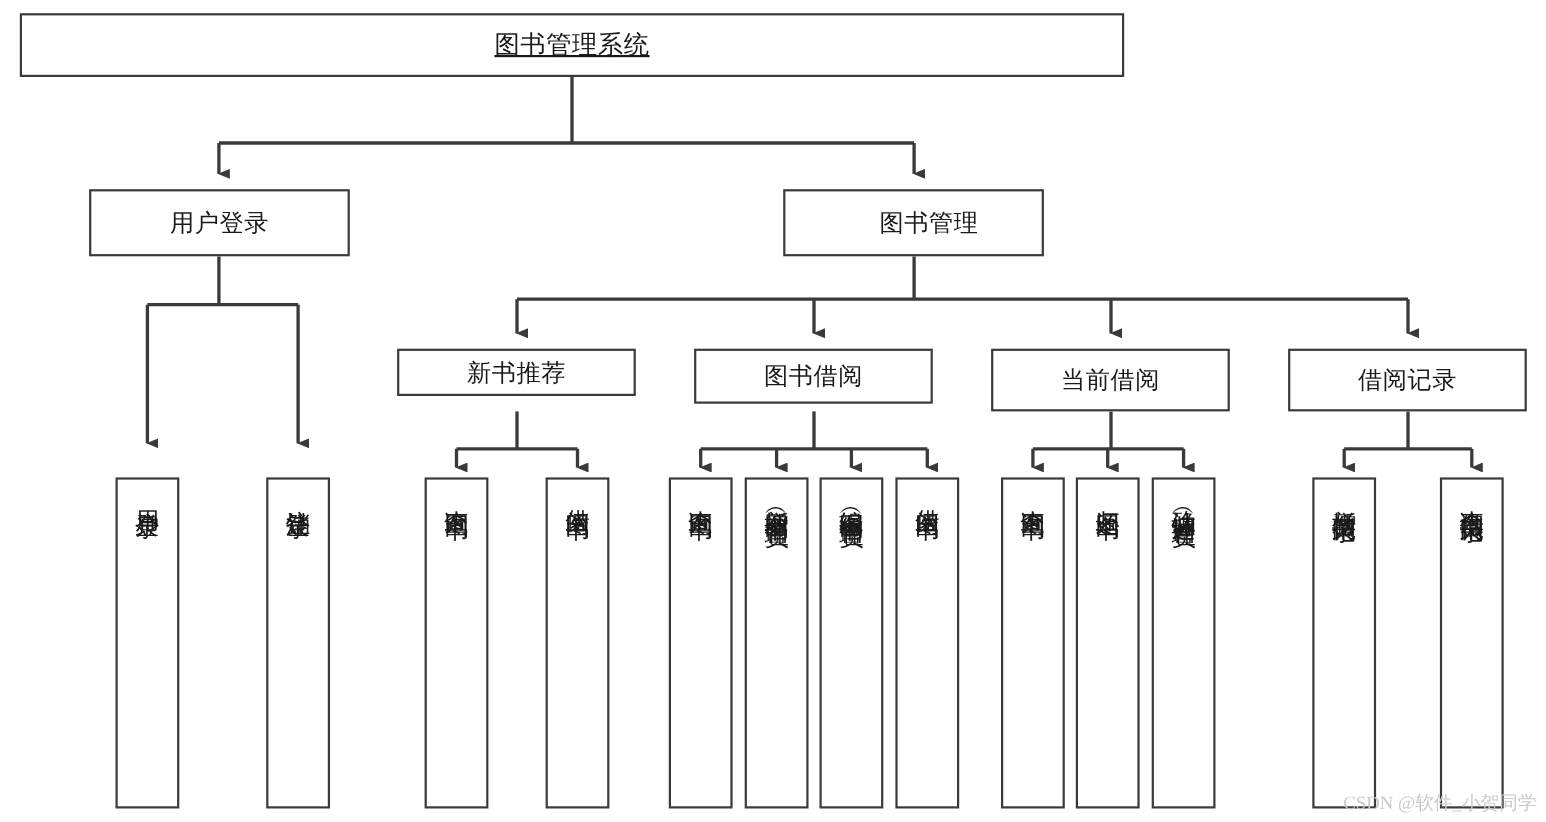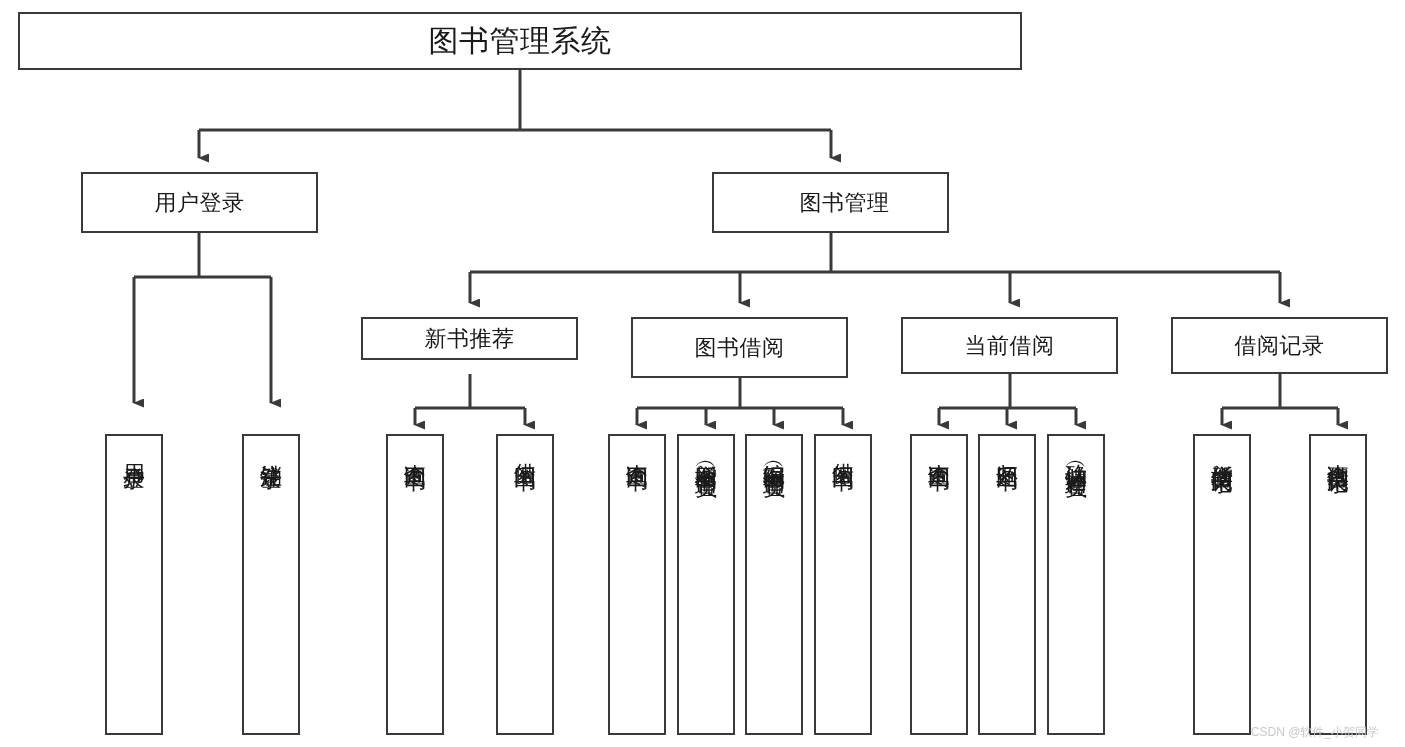--- a/index.html
+++ b/index.html
@@ -52,31 +52,32 @@
     padding-top: 10px;
   }
   .node.vert .label {
     writing-mode: vertical-rl;
     text-orientation: upright;
     font-size: 22px;
     letter-spacing: 2px;
     line-height: 1;
   }
   .node.root .label {
-    font-size: 30px;
+    font-size: 23px;
+    text-decoration: underline;
   }
   .watermark {
     position: absolute;
-    right: 26px;
+    right: 8px;
     bottom: 6px;
-    font-size: 12px;
+    font-size: 17px;
     color: #c9c9c9;
     z-index: 5;
     white-space: nowrap;
-    font-family: Liberation Sans, sans-serif;
+    font-family: Liberation Serif, serif;
   }
 </style>
 </head>
 <body>
 
 <div id="diagram-root">
 
   <svg class="connector-layer" viewBox="0 0 1405 747" xmlns="http://www.w3.org/2000/svg">
     <defs>
       <marker id="arrowhead" markerWidth="9" markerHeight="11" refX="4.5" refY="10" orient="auto" markerUnits="userSpaceOnUse">
@@ -134,21 +135,21 @@
   <div class="node horiz" style="left:81px; top:172px; width:237px; height:61px;">
     <span class="label">用户登录</span>
   </div>
   <div class="node horiz" style="left:712px; top:172px; width:237px; height:61px;padding-left:28px;">
     <span class="label">图书管理</span>
   </div>
 
   <div class="node horiz" style="left:361px; top:317px; width:217px; height:43px;">
     <span class="label">新书推荐</span>
   </div>
-  <div class="node horiz" style="left:631px; top:317px; width:217px; height:61px;align-items:center;">
+  <div class="node horiz" style="left:631px; top:317px; width:217px; height:50px;align-items:center;">
     <span class="label">图书借阅</span>
   </div>
   <div class="node horiz" style="left:1171px; top:317px; width:217px; height:57px;">
     <span class="label">借阅记录</span>
   </div>
   <div class="node horiz" style="left:901px; top:317px; width:217px; height:57px;">
     <span class="label">当前借阅</span>
   </div>
 
   <div class="node vert" style="left:105px; top:434px; width:58px; height:301px;">

